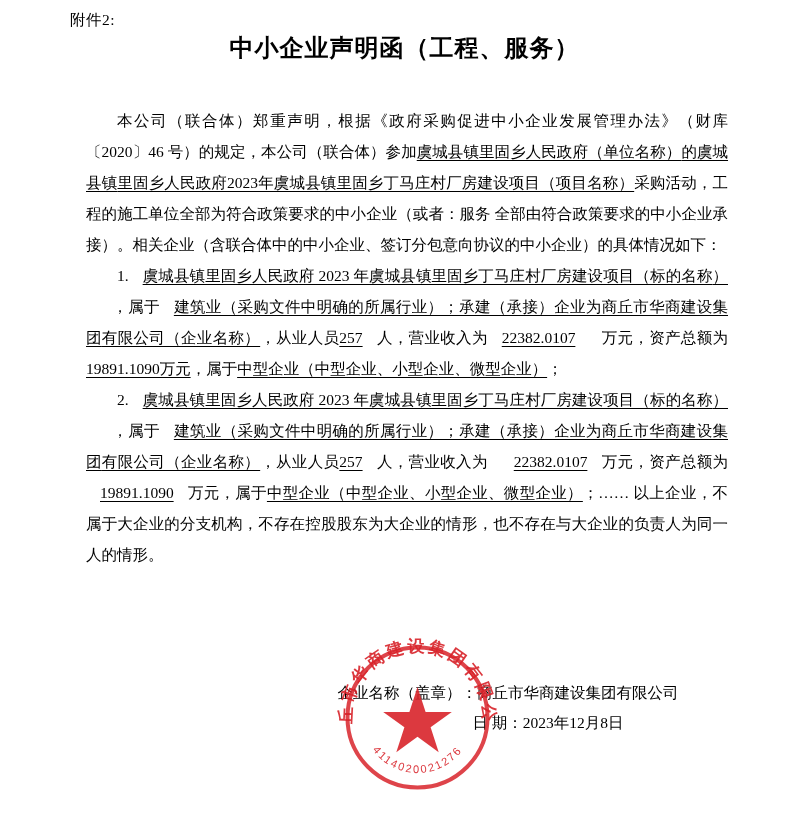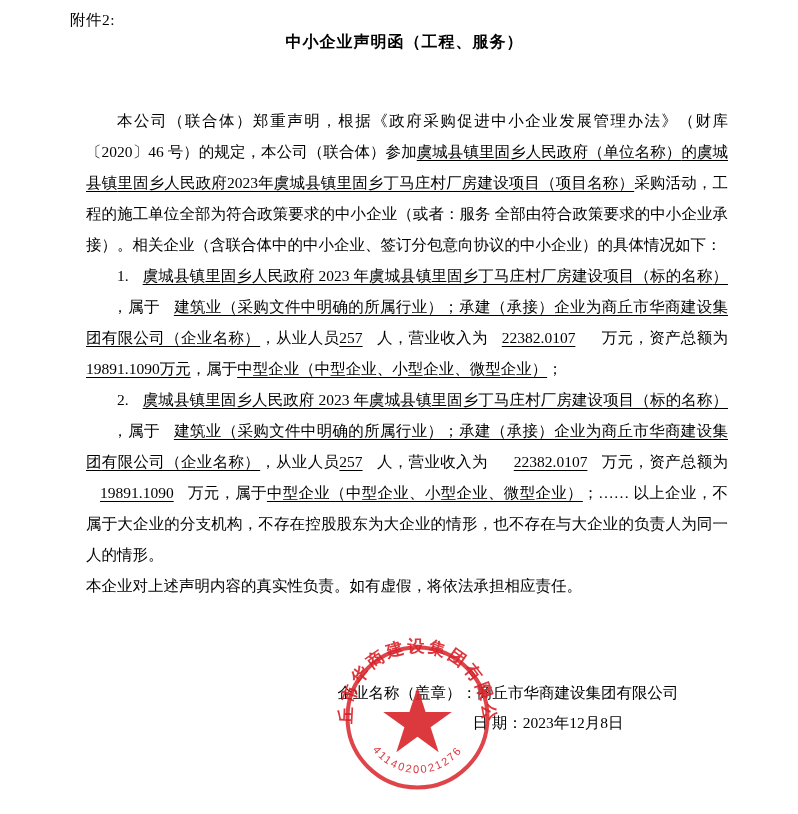--- a/index.html
+++ b/index.html
@@ -28,21 +28,21 @@
     top: 10px;
     font-size: 15.5px;
     letter-spacing: 0.5px;
   }
   .doc-title {
     position: absolute;
     left: 11px;
     right: 0;
     top: 32px;
     text-align: center;
-    font-size: 16px;
+    font-size: 24px;
     font-weight: bold;
     letter-spacing: 1px;
     font-family: "Liberation Serif", "DejaVu Serif", serif;
   }
   .body-block {
     position: absolute;
     left: 70px;
     top: 105px;
     width: 658px;
     font-size: 15.5px;
@@ -102,21 +102,20 @@
   <div class="doc-title">中小企业声明函（工程、服务）</div>
 
   <div class="body-block">
 
     <p class="para"><span>本公司（联合体）郑重声明，根据《政府采购促进中小企业发展管理办法》（财库〔2020</span><span>〕46 号）的规定，本公司（联合体）参加</span><span class="u">虞城县镇里固乡人民政府（单位名称）</span><span class="u">的虞城县镇</span><span class="u">里固乡人民政府2023年虞城县镇里固乡丁马庄村厂房建设项目（项目名称）</span><span>采购活动，工程的</span><span>施工单位全部为符合政策要求的中小企业（或者：服务 全部由符合政策要求的中小企业承接）</span><span>。相关企业（含联合体中的中小企业、签订分包意向协议的中小企业）的具体情况如下：</span></p>
 
     <p class="para"><span>1.</span><span class="u sp gap-sm"></span><span class="u">虞城县镇里固乡人民政府 2023 年虞城县镇里固乡丁马庄村厂房建设项目（标的名称</span><span class="u">）</span><span class="sp gap-md"></span><span>，属于</span><span class="u sp gap-sm"></span><span class="u">建筑业（采购文件中明确的所属行业）；承建（承接）企业为商丘市华商建设集团</span><span class="u">有限公司（企业名称）</span><span>，从业人员</span><span class="u">257</span><span class="u sp gap-sm"></span><span>人，营业收入为</span><span class="u sp gap-sm"></span><span class="u">22382.0107</span><span class="u sp gap-md"></span><span>万元，资产总额为</span><span class="u">19891.1090万元</span><span>，属于</span><span class="u">中型企业（中型企业、小型企业、微型企业）</span><span>；</span></p>
 
     <p class="para"><span>2.</span><span class="u sp gap-sm"></span><span class="u">虞城县镇里固乡人民政府 2023 年虞城县镇里固乡丁马庄村厂房建设项目（标的名称</span><span class="u">）</span><span class="sp gap-md"></span><span>，属于</span><span class="u sp gap-sm"></span><span class="u">建筑业（采购文件中明确的所属行业）；承建（承接）企业为商丘市华商建设集团</span><span class="u">有限公司（企业名称）</span><span>，从业人员</span><span class="u">257</span><span class="u sp gap-sm"></span><span>人，营业收入为</span><span class="u sp gap-md"></span><span class="u">22382.0107</span><span class="u sp gap-sm"></span><span>万元，资产总额为</span><span class="u sp gap-sm"></span><span class="u">19891.1090</span><span class="u sp gap-sm"></span><span>万元，属于</span><span class="u">中型企业（中型企业、小型企业、微型企业）</span><span>；…… 以上企业，不</span><span>属于大企业的分支机构，不存在控股股东为大企业的情形，也不存在与大企业的负责人为同</span><span>一人的情形。</span></p>
 
-    <p class="para no-indent">本企业对上述声明内容的真实性负责。如有虚假，将依法承担相应责任。</p>
 
   </div>
 
   <div class="sig-block">
     <div class="sig-row"><span>企业名称（盖章）：</span><span>商丘市华商建设集团有限公司</span></div>
     <div class="sig-row date"><span>日 期：</span><span>2023年12月8日</span></div>
   </div>
 
   <div class="stamp">
     <svg width="175" height="175" viewBox="0 0 175 175" xmlns="http://www.w3.org/2000/svg">

